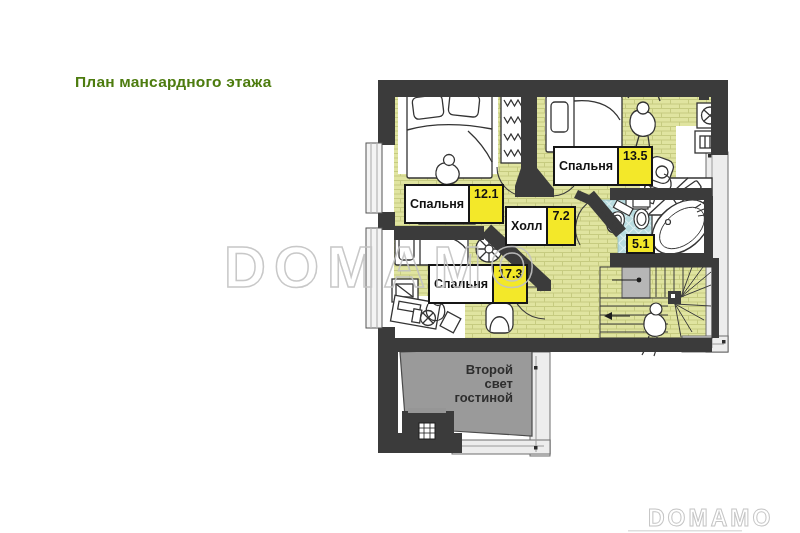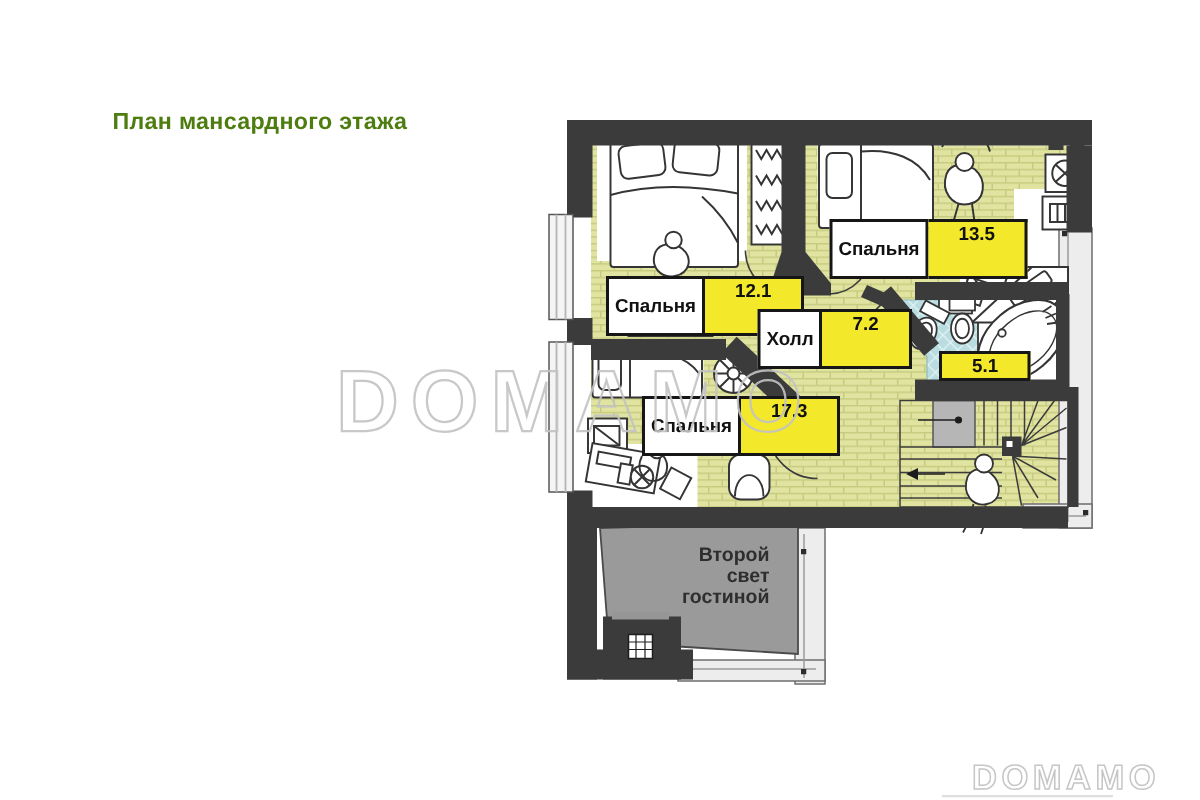--- a/index.html
+++ b/index.html
@@ -5,21 +5,21 @@
   html,body{margin:0;padding:0;background:#fff;}
   .stage{position:relative;width:800px;height:533px;background:#ffffff;overflow:hidden;
          font-family:"Liberation Sans",sans-serif;}
   .plan-svg,.wm-svg{position:absolute;left:0;top:0;width:800px;height:533px;}
   .wm-svg{pointer-events:none;}
   .page-title{position:absolute;left:75px;top:73px;font-size:15.5px;font-weight:bold;
               color:#4d7c0f;letter-spacing:.2px;}
   .room-label{position:absolute;display:flex;font-size:12.5px;font-weight:bold;color:#111;
               line-height:16px;white-space:nowrap;}
   .room-label .ln{background:#ffffff;border:2px solid #161616;padding:10px 4px;}
-  .room-label .lv{background:#f3e829;border:2px solid #161616;border-left-width:0;padding:0 20px;}
+  .room-label .lv{background:#f3e829;border:2px solid #161616;border-left-width:0;padding:0 4px;}
   .room-label .lv.solo{border-left-width:2px;}
   .void-label{position:absolute;left:427px;top:363px;width:86px;text-align:right;
               font-size:13px;font-weight:bold;color:#2e2e2e;line-height:14px;}
 </style>
 </head>
 <body>
 
 <div class="stage">
 
   <svg class="plan-svg" viewBox="0 0 800 533">

